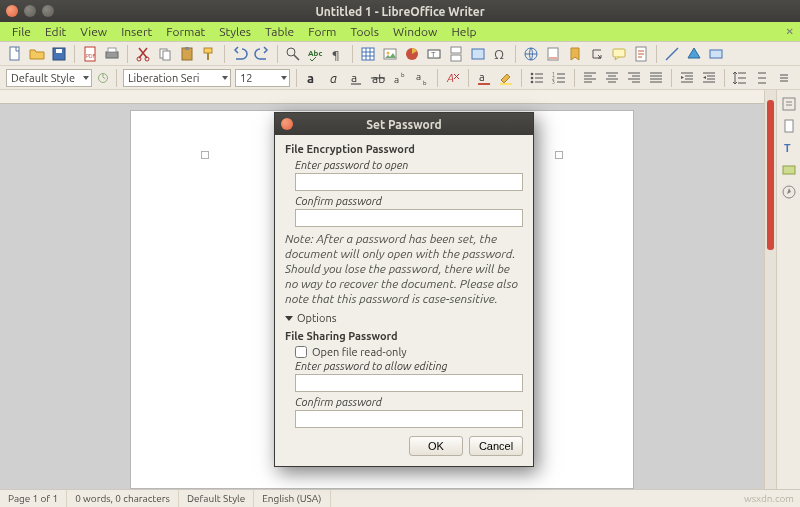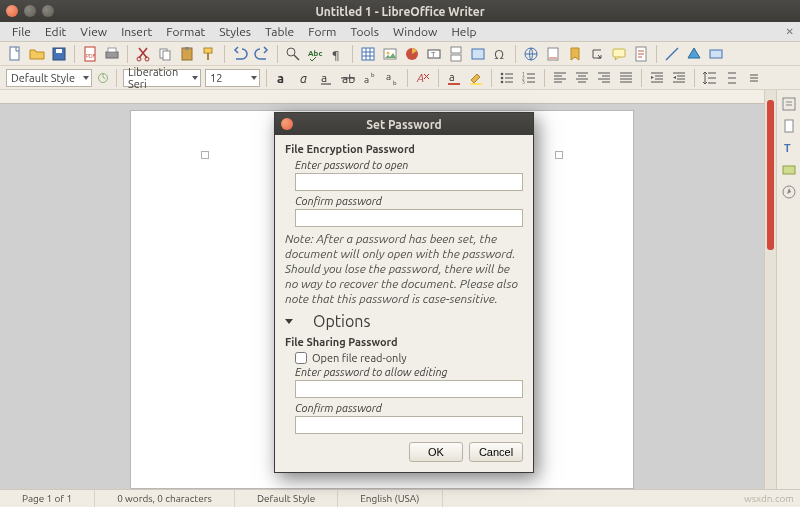--- a/index.html
+++ b/index.html
@@ -34,21 +34,21 @@
 }
 .titlebar .circle {
   width: 12px; height: 12px; border-radius: 50%;
 }
 .close-c { background: radial-gradient(circle at 35% 35%, #f6a17e, #e8623f); }
 .min-c, .max-c { background: radial-gradient(circle at 35% 35%, #8a877f, #5e5c56); }
 
 
 .menubar {
   height: 20px;
-  background: #e5e5e5;
+  background: #bef264;
   display: flex;
   align-items: center;
   gap: 2px;
   padding: 0 6px;
   font-size: 12px;
   color: #3c3b37;
   border-bottom: 1px solid #cfc9bd;
 }
 .menubar .menu-item { padding: 2px 6px; cursor: default; }
 .menubar .window-ctrl-right {
@@ -148,21 +148,21 @@
 .statusbar {
   height: 18px;
   background: #f0ece4;
   border-top: 1px solid #cfc9bd;
   display: flex;
   align-items: center;
   font-size: 10px;
   color: #4a4942;
 }
 .statusbar .cell {
-  padding: 0 22px;
+  padding: 0 8px;
   border-right: 1px solid #d9d3c4;
   height: 100%;
   display: flex; align-items: center;
 }
 .statusbar .spacer { flex: 1; }
 .statusbar .watermark { color: #b8b2a5; padding: 0 6px; }
 
 
 .dialog {
   position: absolute;
@@ -200,22 +200,22 @@
   font-size: 11px;
 }
 .dlg-note {
   font-size: 12px;
   color: #4f4f4a;
   margin: 4px 0 6px 0;
   line-height: 1.25;
   font-style: italic;
 }
 .dlg-expander {
-  display: flex; align-items: center; gap: 20px;
-  font-size: 16px; margin: 4px 0 6px;
+  display: flex; align-items: center; gap: 4px;
+  font-size: 11px; margin: 4px 0 6px;
 }
 .dlg-expander .tri {
   border-left: 4px solid transparent;
   border-right: 4px solid transparent;
   border-top: 5px solid #3c3b37;
 }
 .dlg-check {
   display: flex; align-items: center; gap: 5px;
   margin-left: 10px;
 }
@@ -449,21 +449,21 @@
     <span>Default Style</span>
       <span class="caret"></span>
   </span>
   <span class="fmt-update">
       <svg viewBox="0 0 16 16" width="12" height="12">
         <path d="M8 2v5l3 2" stroke="#70a05a" fill="none"></path>
         <circle cx="8" cy="8" r="6" stroke="#70a05a" fill="none"></circle>
       </svg>
     </span>
   <span class="tb-sep"></span>
-  <span class="fmt-select" style="width:78px">
+  <span class="fmt-select" style="width:108px">
     <span>Liberation Seri</span>
       <span class="caret"></span>
   </span>
   <span class="fmt-select" style="width:55px">
     <span>12</span>
       <span class="caret"></span>
   </span>
   <span class="tb-sep"></span>
   <span class="tb-btn">
       <svg viewBox="0 0 16 16">

